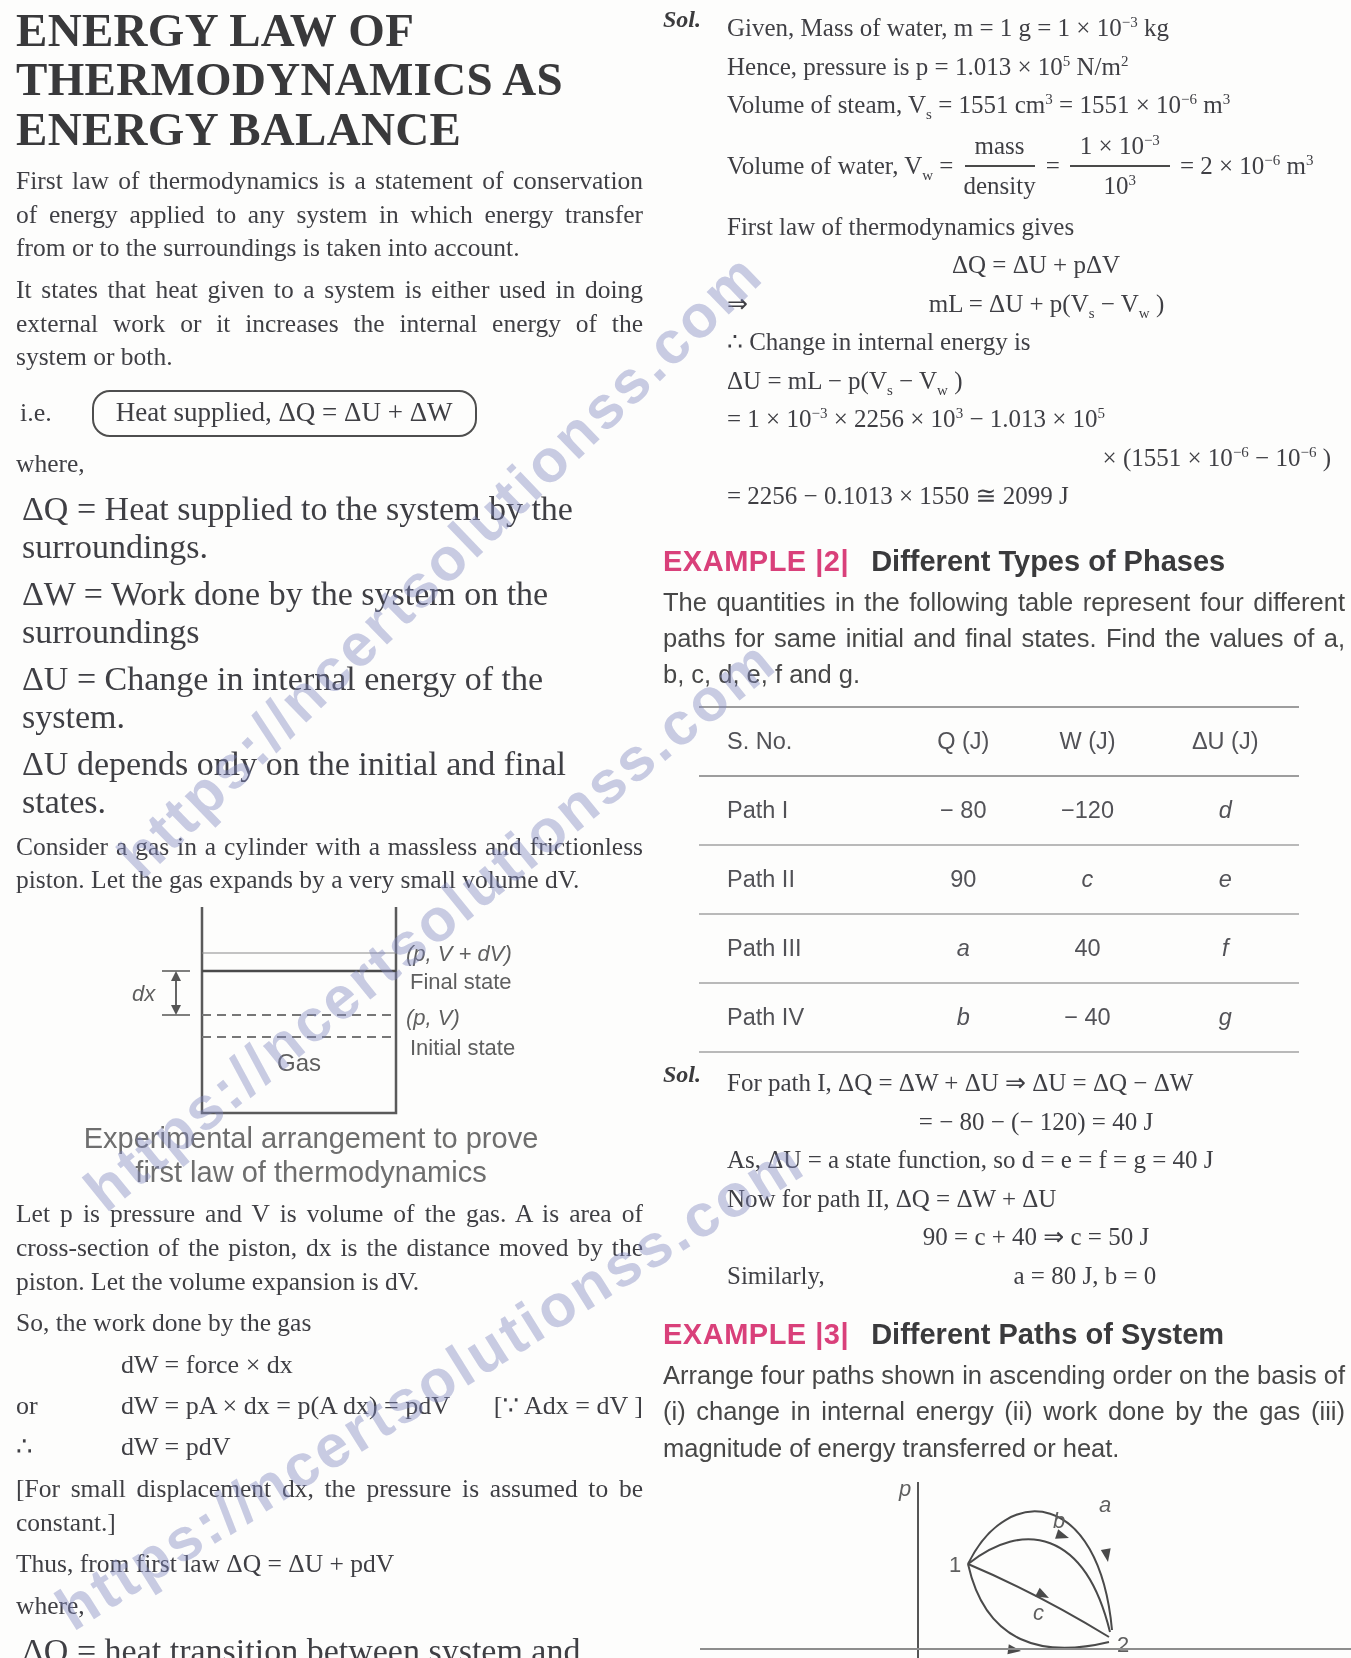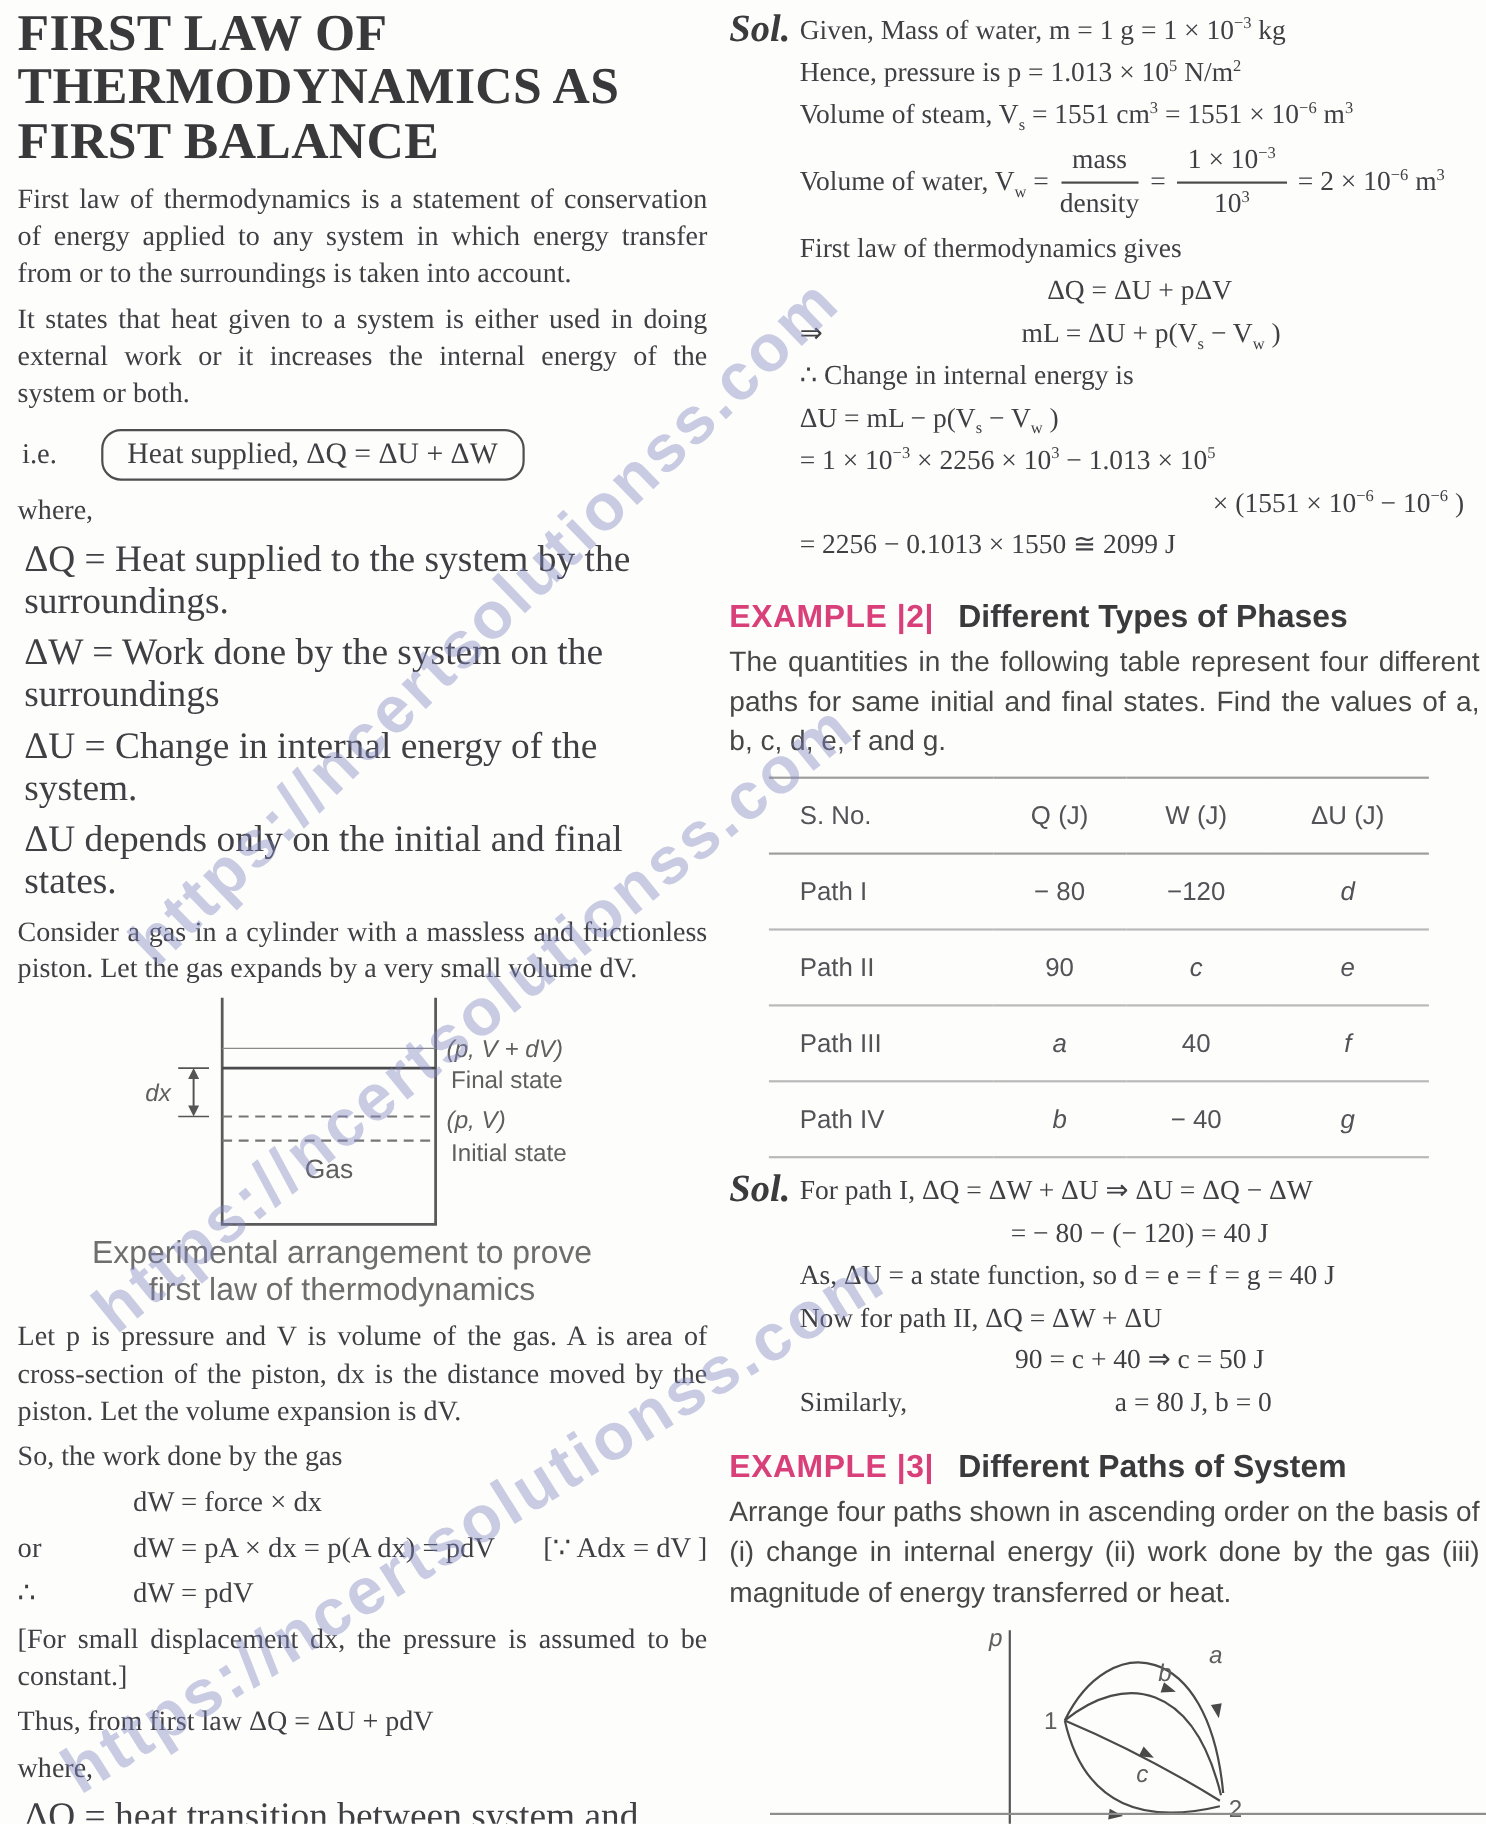--- a/index.html
+++ b/index.html
@@ -44,21 +44,21 @@
   .eqrow .pre { width:105px; flex:none; }
   .eqrow .note { margin-left:auto; }
   .ex-head { margin:20px 0 6px; font-family:"Liberation Sans", sans-serif; font-weight:bold; font-size:29px; }
   .ex-tag { color:#d9407a; margin-right:14px; letter-spacing:0.5px; }
   .ex-title { color:#3a3a3c; }
   .ex-body { font-family:Liberation Sans, sans-serif; font-size:25.5px; line-height:1.42;
     color:#474747; text-align:justify; margin:4px 0; }
 
   
   .sol-block { display:flex; margin:4px 0; }
-  .sol-label { font-weight:bold; font-style:italic; font-size:35px; width:64px; flex:none; color:#3b3b3d; }
+  .sol-label { font-weight:bold; font-style:italic; font-size:24px; width:64px; flex:none; color:#3b3b3d; }
   .sol-content { flex:1; font-size:25px; line-height:1.3; }
   .sol-content .ln { margin:6px 0; }
   .eq-center { text-align:center; }
   .eq-right  { text-align:right; padding-right:14px; }
   .ind1 { margin-left:36px; }
   .ind2 { margin-left:64px; }
   .imp-row { display:flex; }
   .imp-row .imp { flex:none; }
   .imp-row .grow { flex:1; text-align:center; }
   .frac-line { display:flex; align-items:center; margin:8px 0; }
@@ -89,21 +89,21 @@
   svg .itl { font-style:italic; }
 </style>
 </head>
 <body>
 
 <div class="wm" id="wm1">https://ncertsolutionss.com</div>
 <div class="wm" id="wm2">https://ncertsolutionss.com</div>
 <div class="wm" id="wm3">https://ncertsolutionss.com</div>
 
 <div class="col-left">
-  <h1 class="title">FIRST LAW OF THERMODYNAMICS AS FIRST BALANCE</h1>
+  <h1 class="title">ENERGY LAW OF THERMODYNAMICS AS ENERGY BALANCE</h1>
 
   <p class="serif">First law of thermodynamics is a statement of conservation of energy applied to any system in which energy transfer from or to the surroundings is taken into account.</p>
   <p class="serif">It states that heat given to a system is either used in doing external work or it increases the internal energy of the system or both.</p>
 
   <div class="ie-row">
     <span>i.e.</span>
     <span class="eq-box">Heat supplied, ΔQ = ΔU + ΔW</span>
   </div>
 
   <p class="serif where">where,</p>

